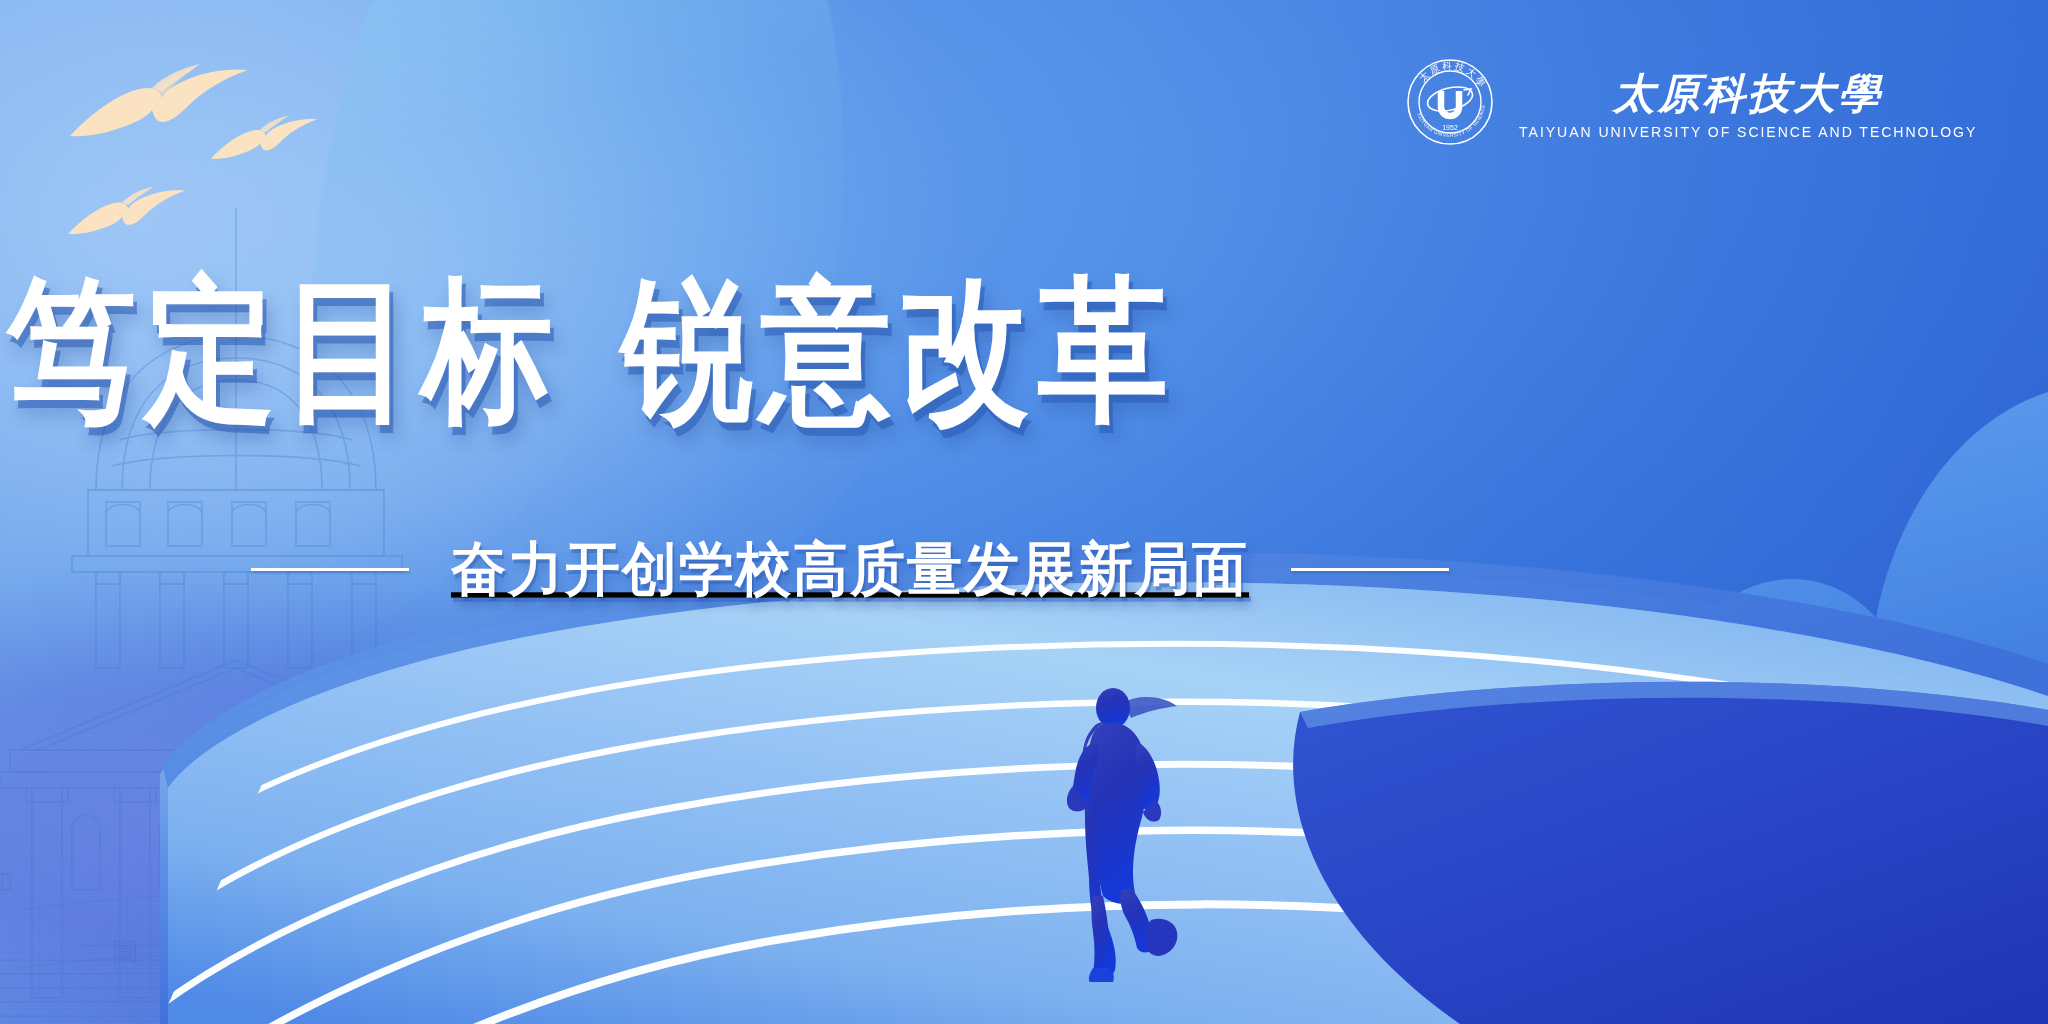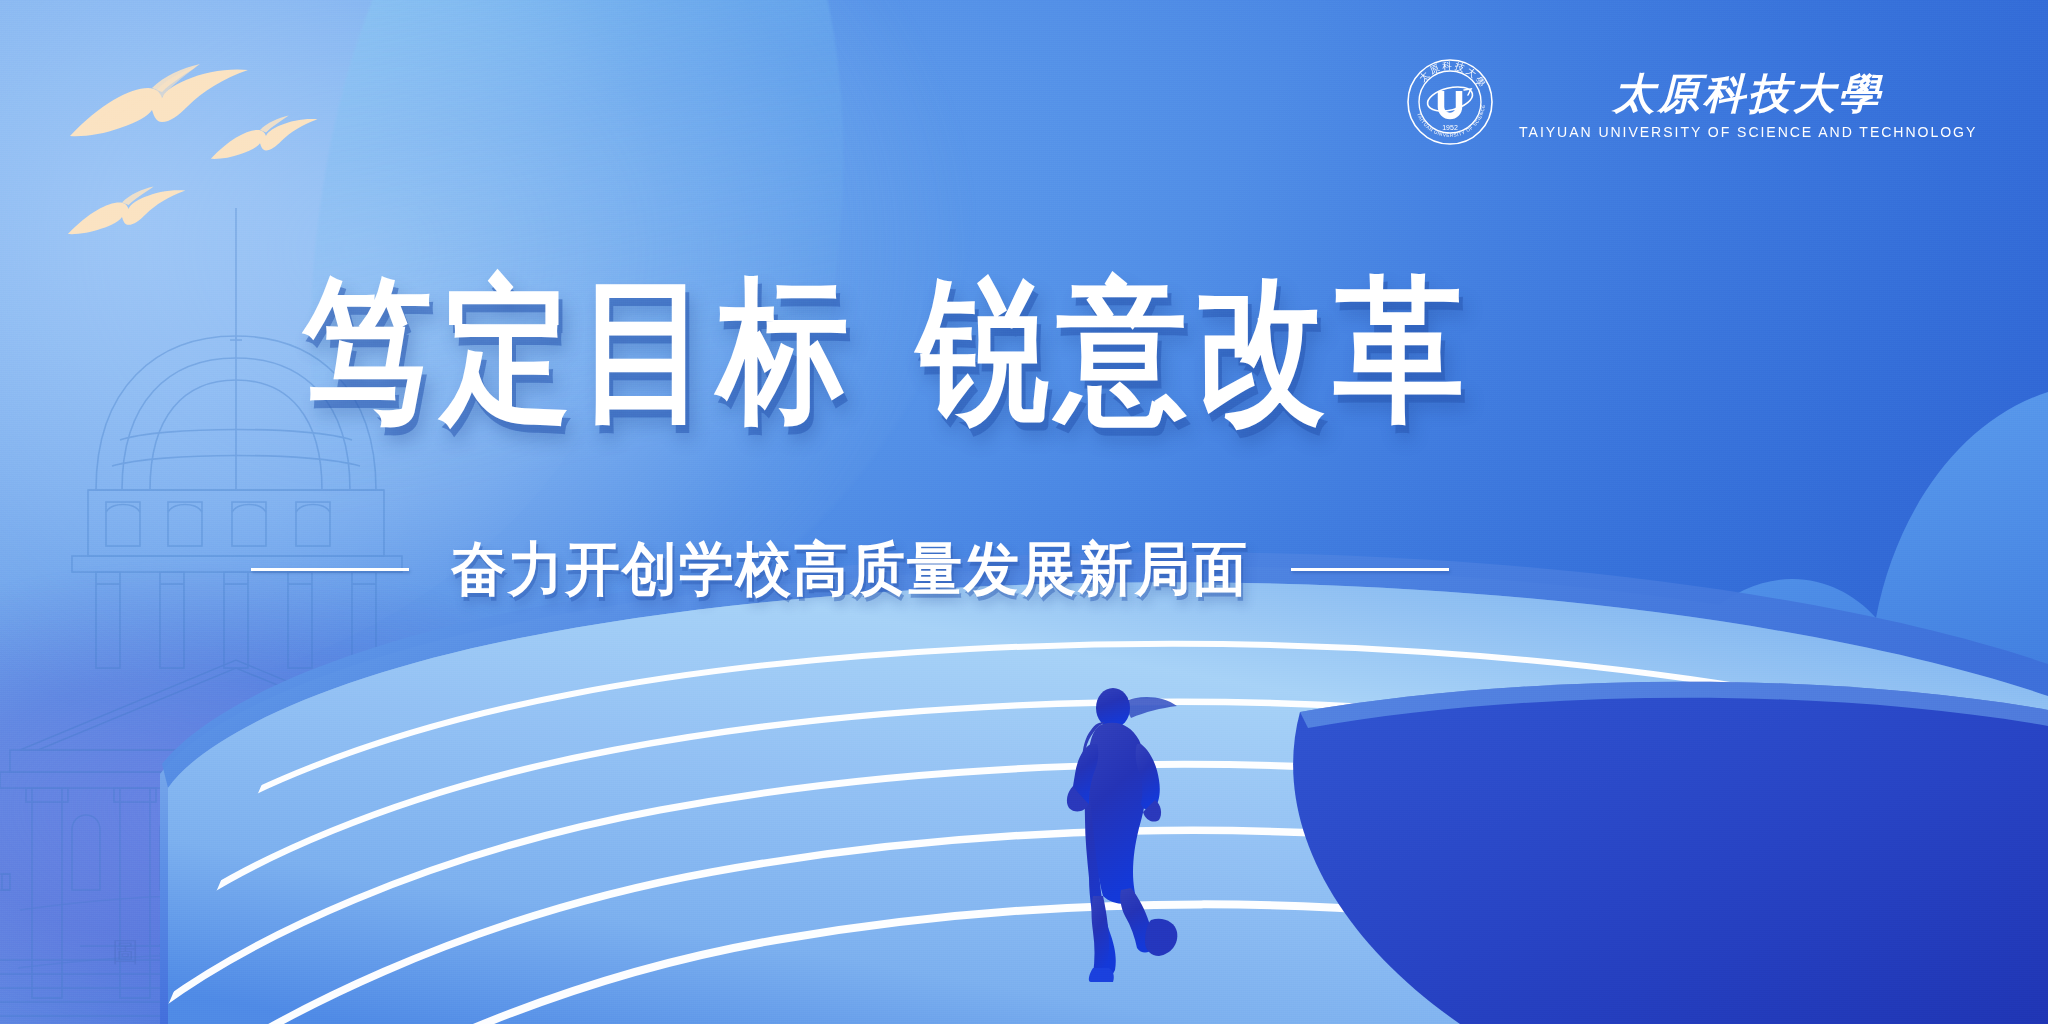--- a/index.html
+++ b/index.html
@@ -114,43 +114,41 @@
     letter-spacing:2.0px;
     color:#ffffff;
     white-space:nowrap;
     font-weight:400;
     transform:scaleX(.97);
   }
 
   
   .headline{
     position:absolute;left:0;top:272px;width:1700px;
-    text-align:center;
-    margin-left:37px;
   }
   .headline-main{
     display:inline-block;
     font-family:"DejaVu Sans","Liberation Sans",sans-serif;
     font-weight:700;
     font-size:132px;
     line-height:1;
     color:#ffffff;
     letter-spacing:8px;
     white-space:nowrap;
     transform:scaleY(1.18) scaleX(.99);
     transform-origin:center top;
     text-shadow:
        4px 7px 0 rgba(40,86,176,.52),
        7px 12px 16px rgba(28,62,140,.30);
   }
   .headline-main .gap{display:inline-block;width:62px;}
 
   .sub-row{
     position:absolute;left:0;top:542px;width:1700px;
-    display:flex;align-items:center;justify-content:center;gap:42px;
+    display:flex;align-items:center;justify-content:center;gap:42px;text-decoration:underline;
   }
   .rule{
     width:158px;height:3px;background:#ffffff;flex:none;
     box-shadow:1px 2px 3px rgba(30,70,150,.35);
   }
   .headline-sub{
     font-family:"DejaVu Sans","Liberation Sans",sans-serif;
     font-weight:700;
     font-size:55px;
     line-height:1;

